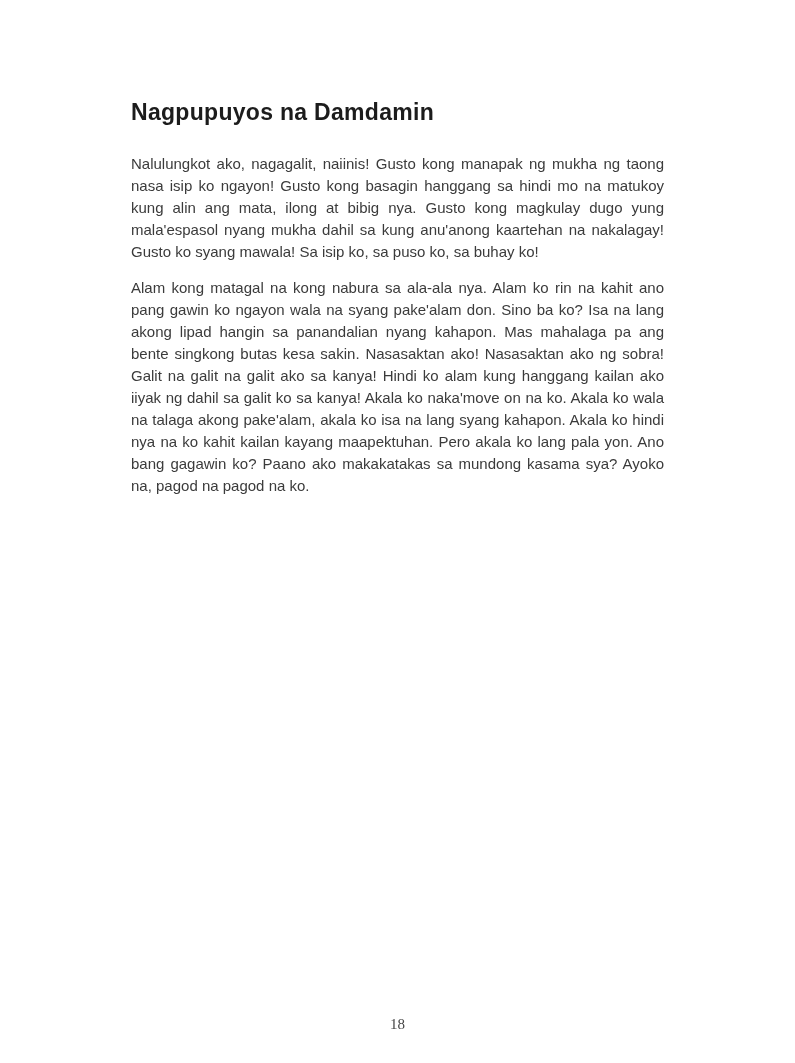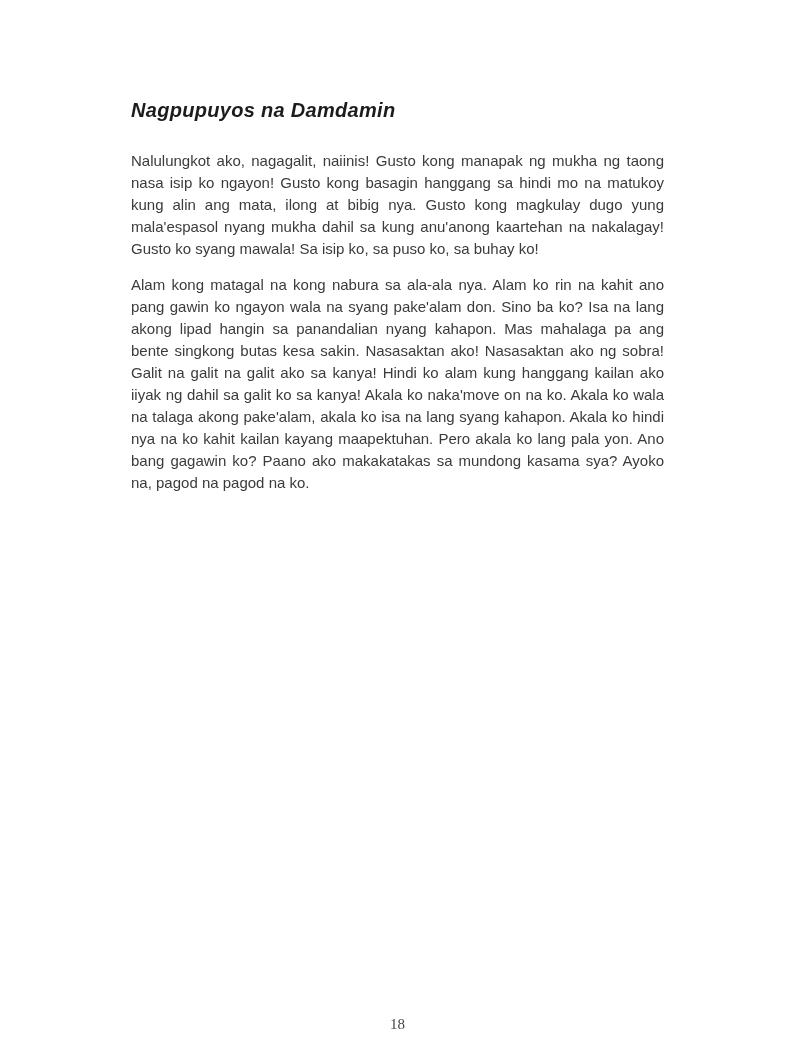--- a/index.html
+++ b/index.html
@@ -20,27 +20,26 @@
     background: var(--bg, #ffffff);
   }
   .content {
     position: absolute;
     left: 131px;
     right: 131px;
     top: 99px;
   }
   .doc-title {
     font-family: "Liberation Sans", "DejaVu Sans", sans-serif;
-    font-size: 20px;
+    font-size: 23px;
     line-height: 1.15;
     font-weight: 700;
     color: var(--title-color, #1c1c1c);
     letter-spacing: 0.3px;
     margin: 0 0 28px 0;
-    font-style: italic;
   }
   .doc-paragraph {
     font-family: "Liberation Sans", "DejaVu Sans", sans-serif;
     font-size: 15px;
     line-height: 22px;
     color: var(--text-color, #3b3b3b);
     margin: 12px 0 14px 0;
     text-align: justify;
     text-justify: inter-word;
   }

